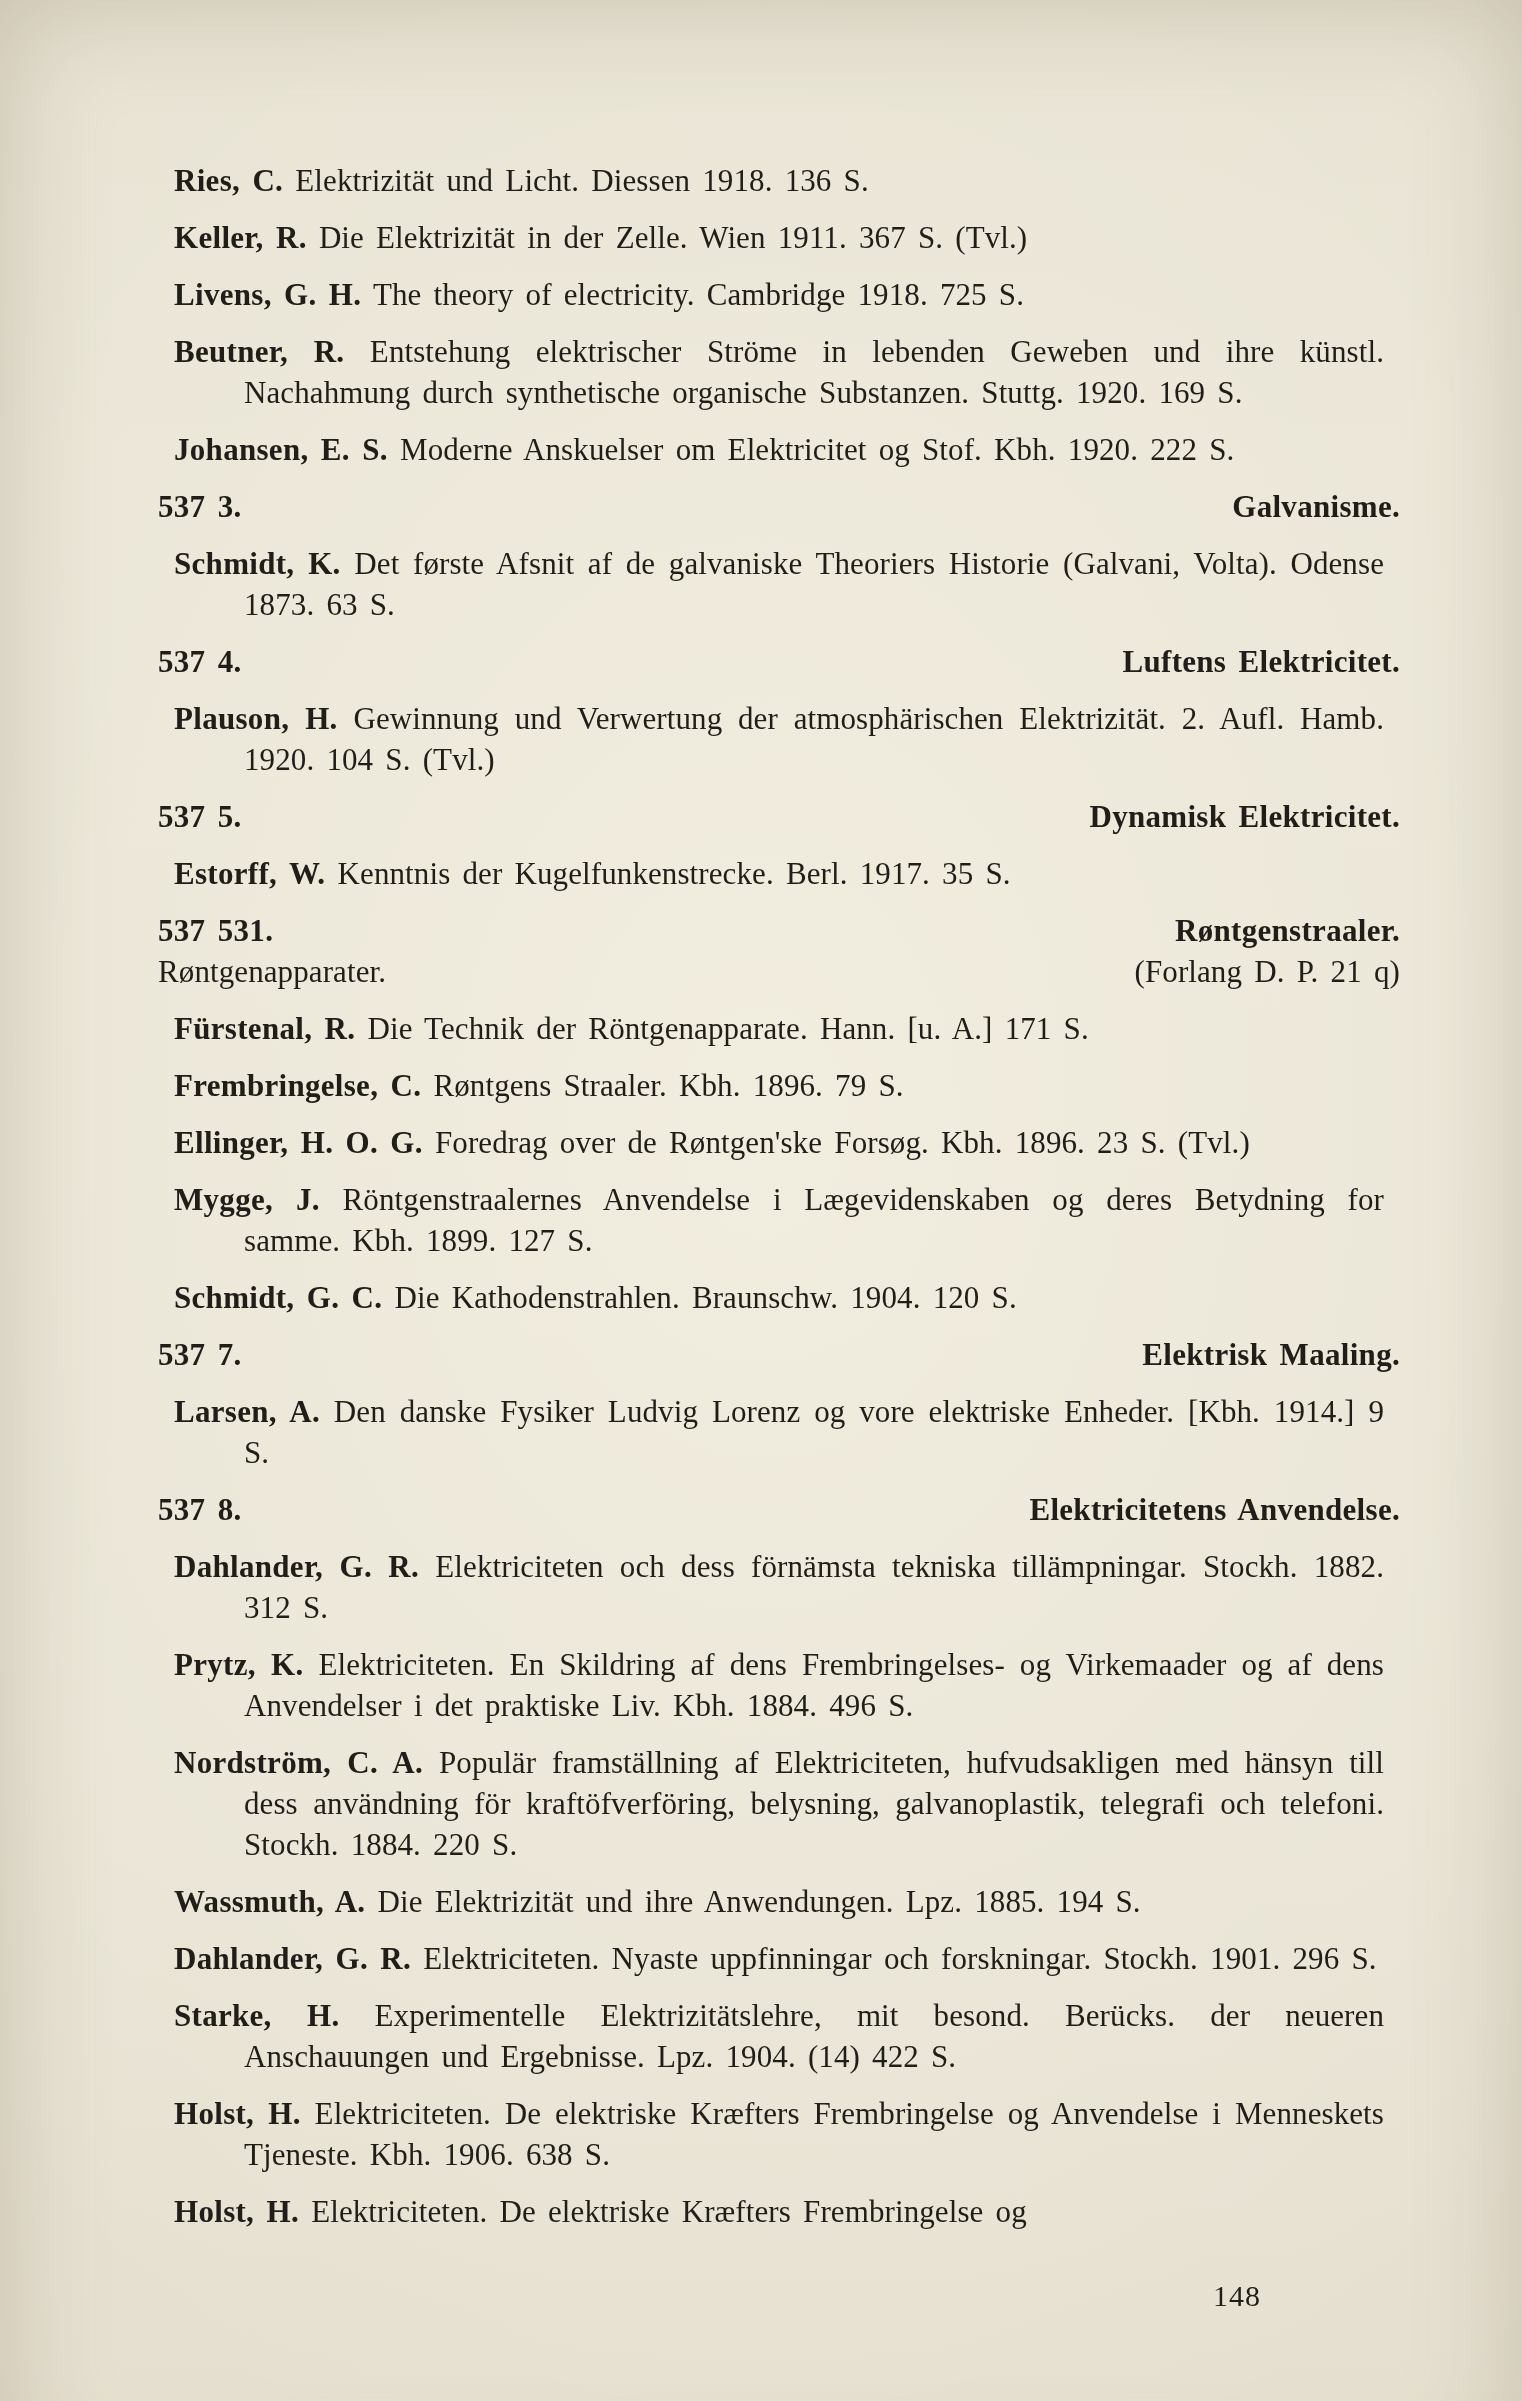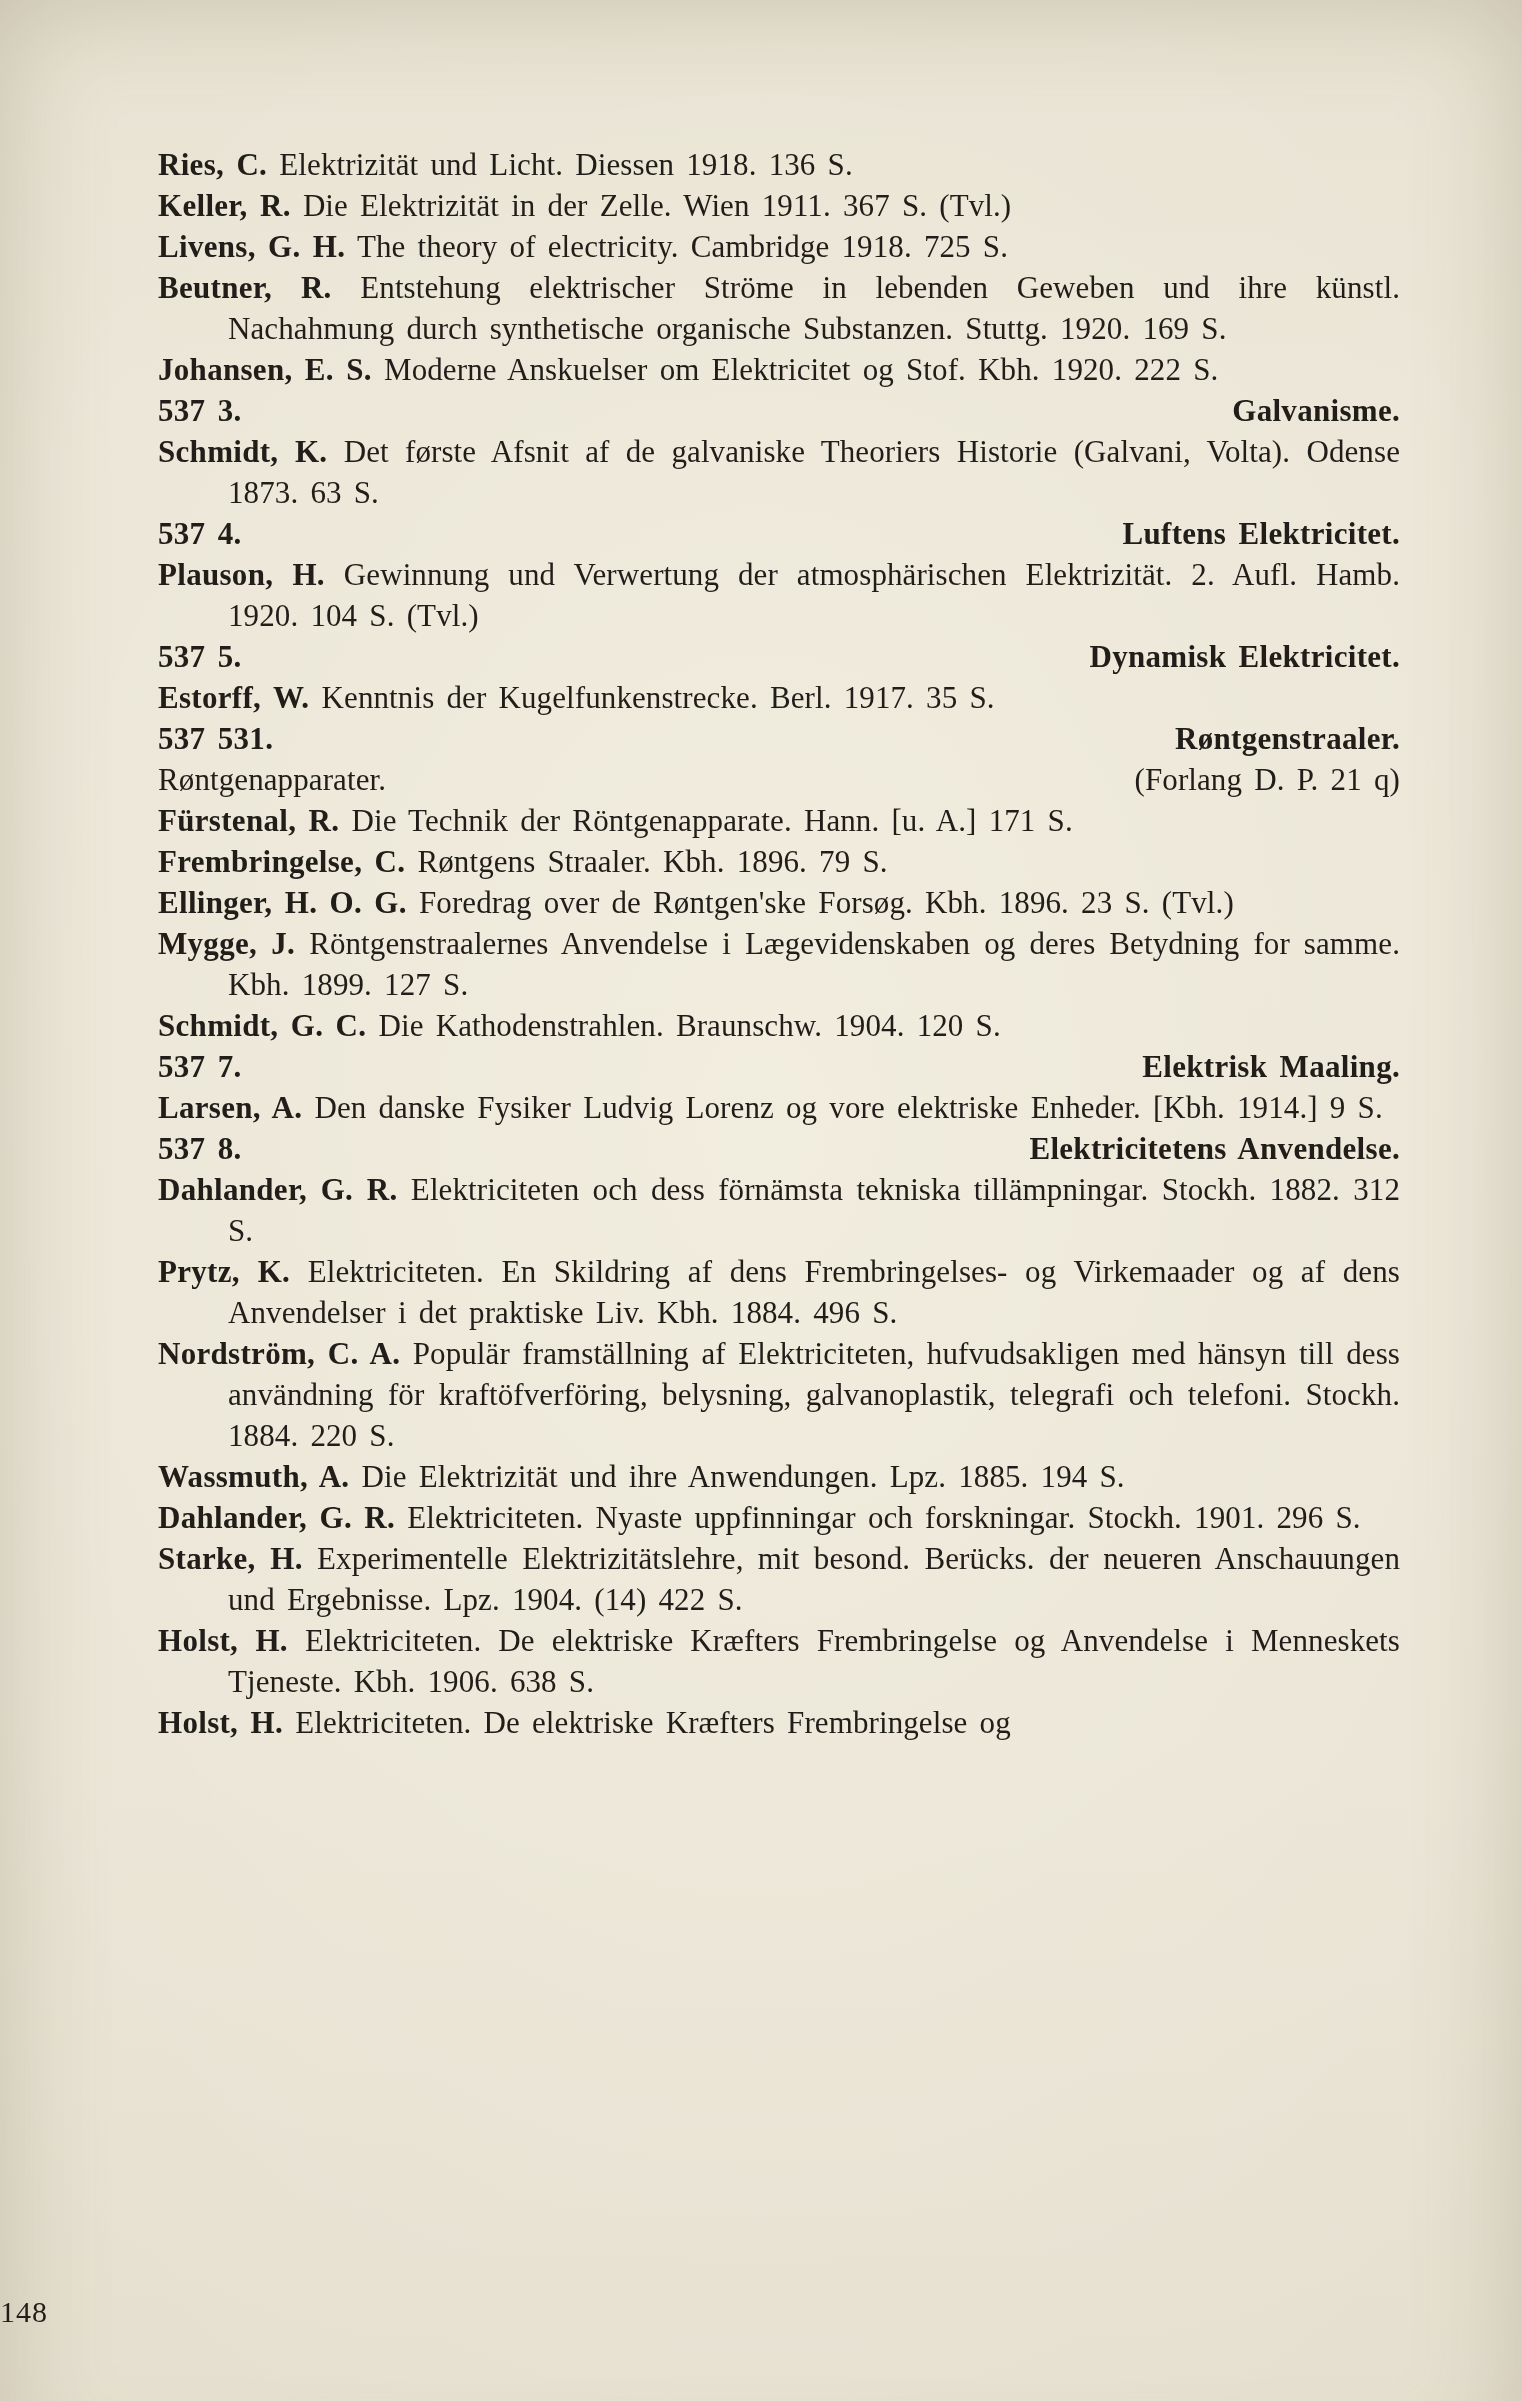--- a/index.html
+++ b/index.html
@@ -24,21 +24,21 @@
     position: absolute;
     left: 158px;
     top: 144px;
     width: 1242px;
     font-size: 31px;
     line-height: 41px;
     letter-spacing: 0.1px;
     word-spacing: 4.3px;
   }
   .entry {
-    margin: 0;
+    margin: 16px;
     padding-left: 70px;
     text-indent: -70px;
     text-align: justify;
   }
   .entry .author {
     font-weight: 700;
     letter-spacing: 0.3px;
   }
   .heading {
     display: flex;
@@ -51,24 +51,23 @@
   .spread {
     display: flex;
     justify-content: space-between;
     align-items: flex-start;
   }
   .page-number {
     position: absolute;
     top: 2279px;
     left: 0;
     width: 1261px;
-    text-align: left;
+    text-align: right;
     font-size: 30px;
     letter-spacing: 1px;
-    margin-top: 16px;
   }
 </style>
 </head>
 <body style="color: rgb(33, 30, 26);">
 
 <div class="page">
   <main class="text-block">
   <p class="entry"><span class="author">Ries, C.</span> <span class="body">Elektrizität und Licht.  Diessen 1918.  136 S.</span></p>
 
   <p class="entry"><span class="author">Keller, R.</span> <span class="body">Die Elektrizität in der Zelle.  Wien 1911.  367 S.  (Tvl.)</span></p>

